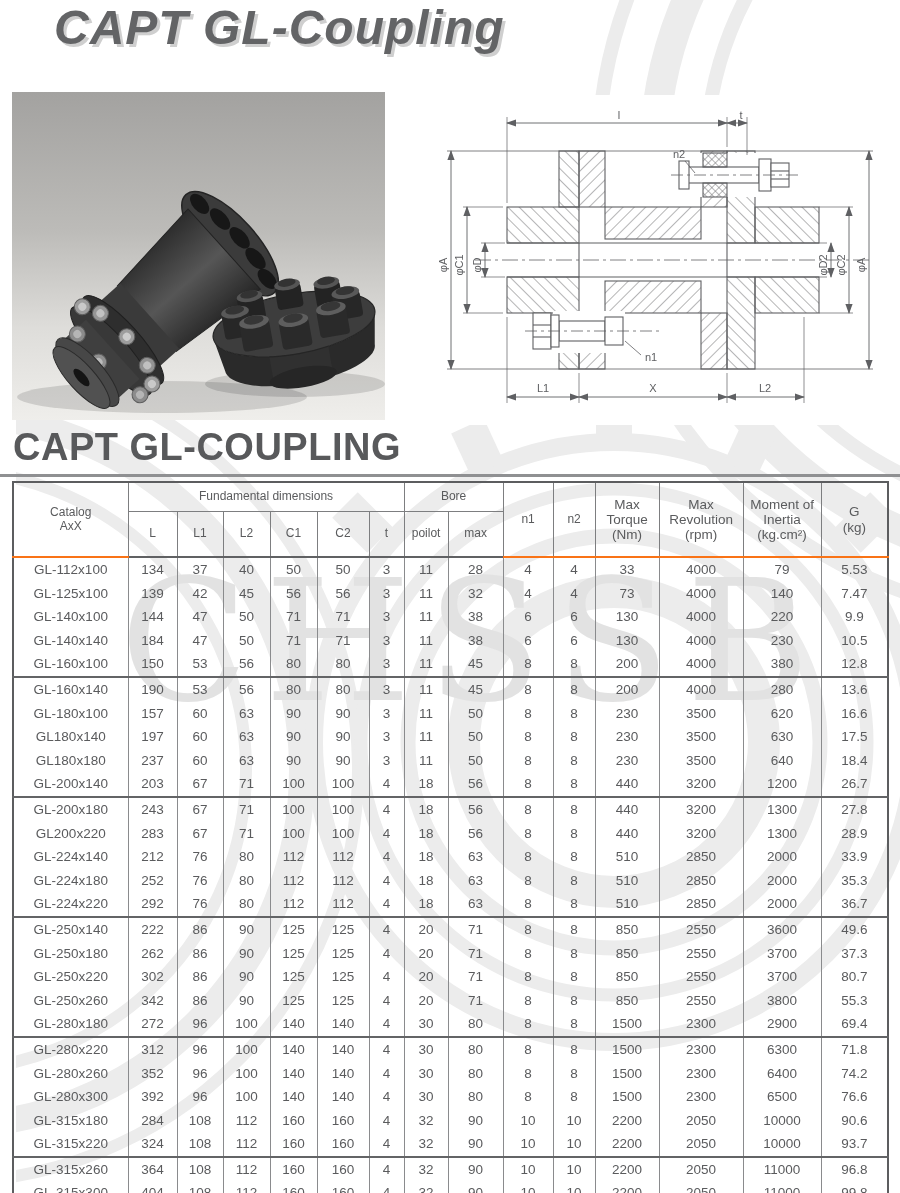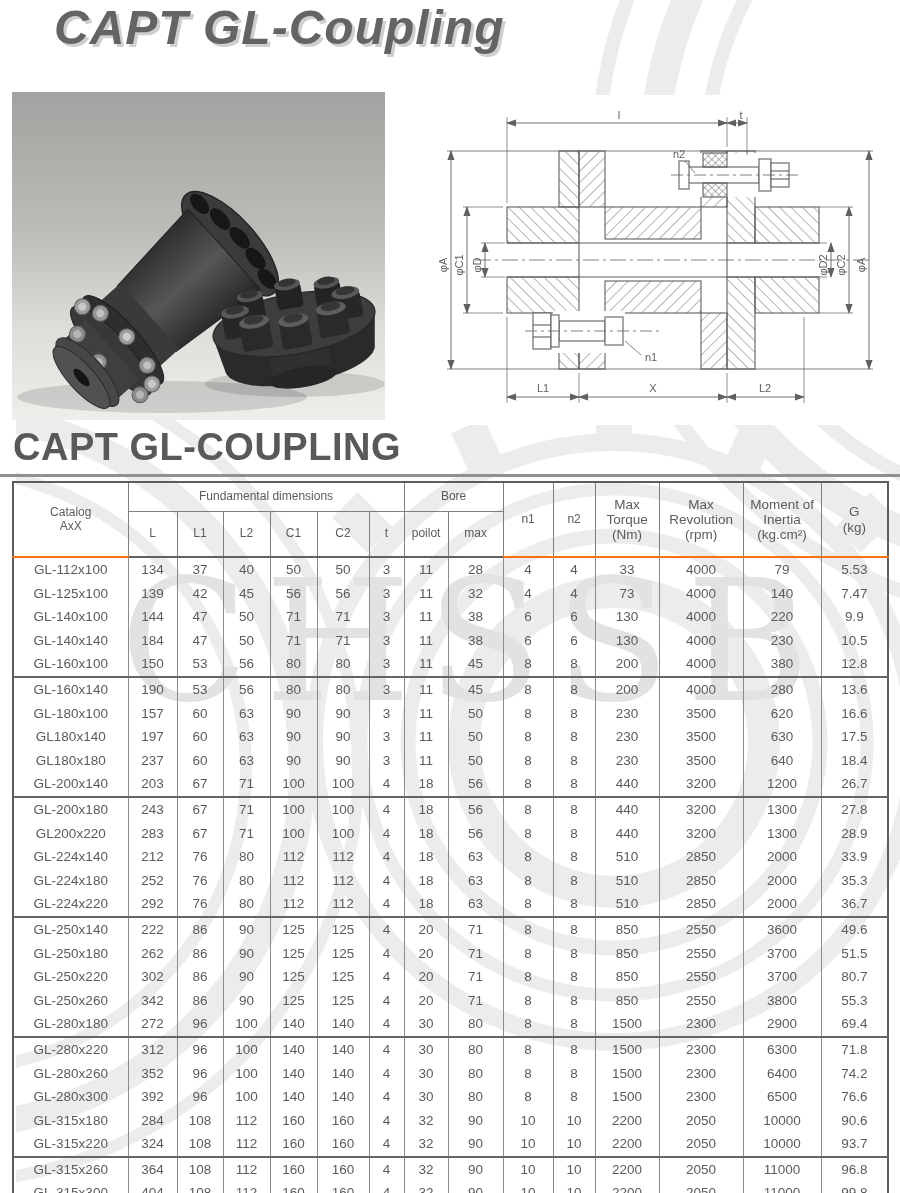--- a/index.html
+++ b/index.html
@@ -676,21 +676,21 @@
           <td>125</td>
           <td>125</td>
           <td>4</td>
           <td>20</td>
           <td>71</td>
           <td>8</td>
           <td>8</td>
           <td>850</td>
           <td>2550</td>
           <td>3700</td>
-          <td>51.5</td>
+          <td>37.3</td>
         </tr>
         <tr>
           <td>GL-250x220</td>
           <td>302</td>
           <td>86</td>
           <td>90</td>
           <td>125</td>
           <td>125</td>
           <td>4</td>
           <td>20</td>

